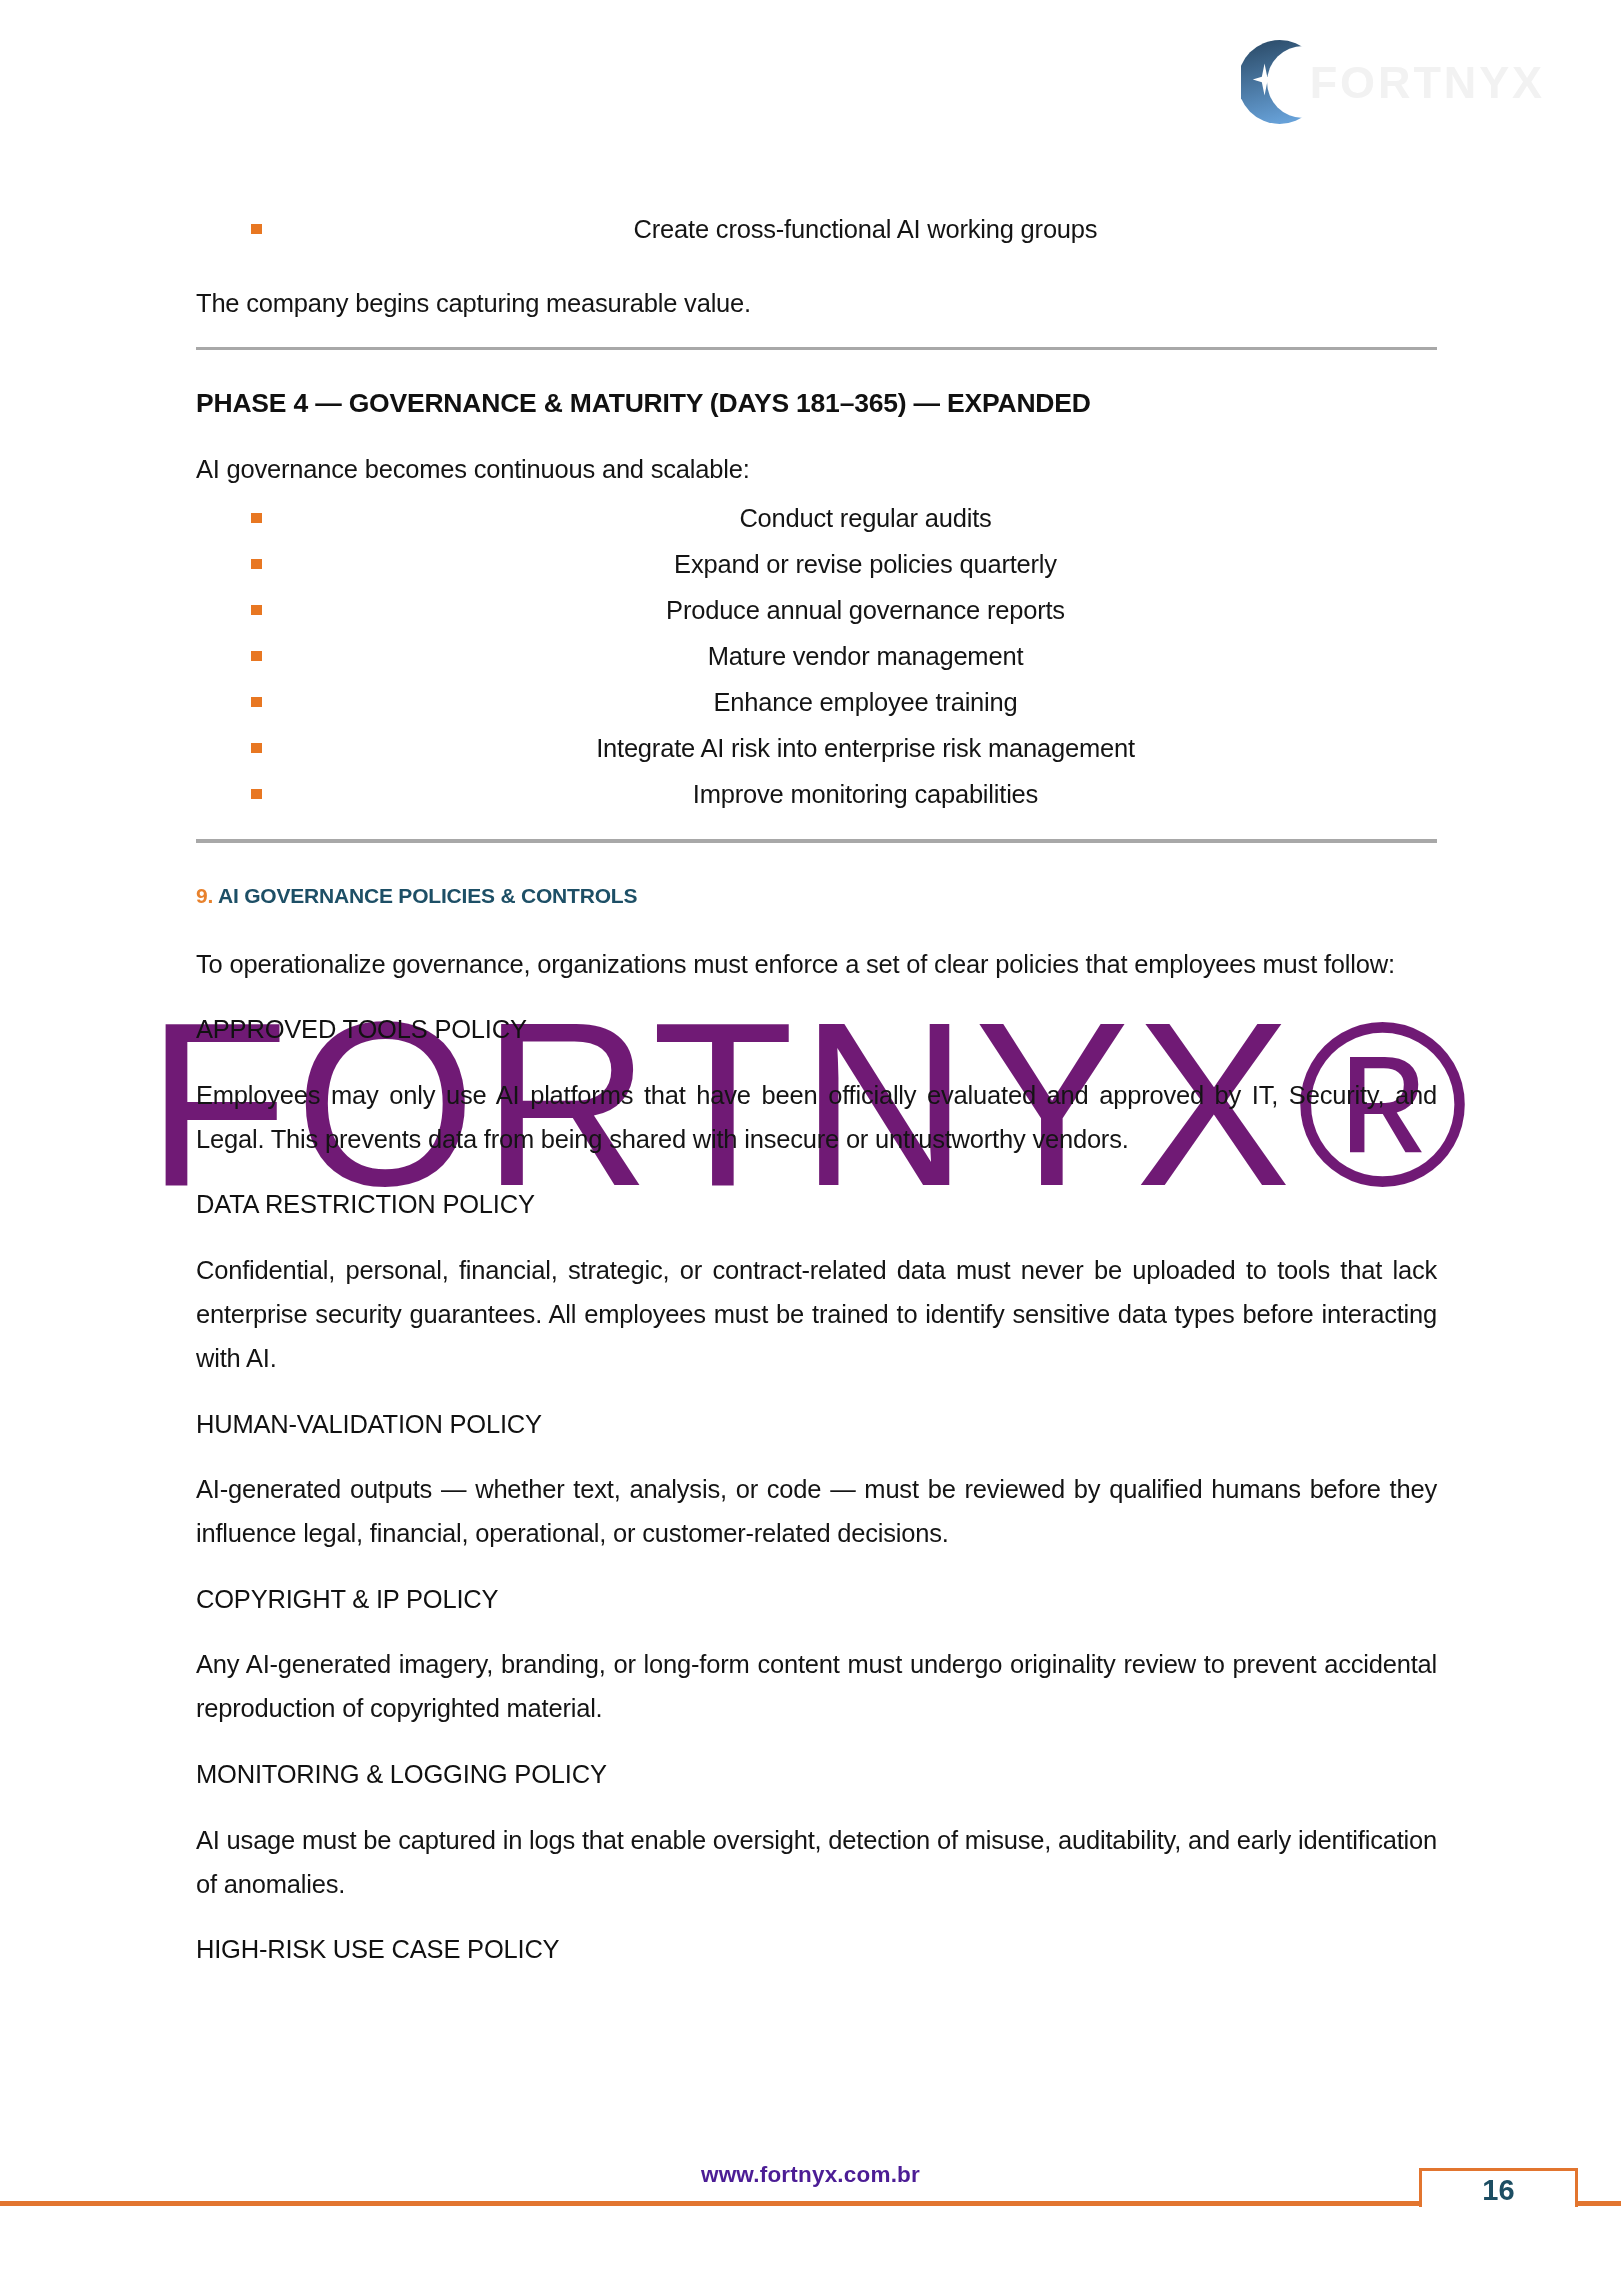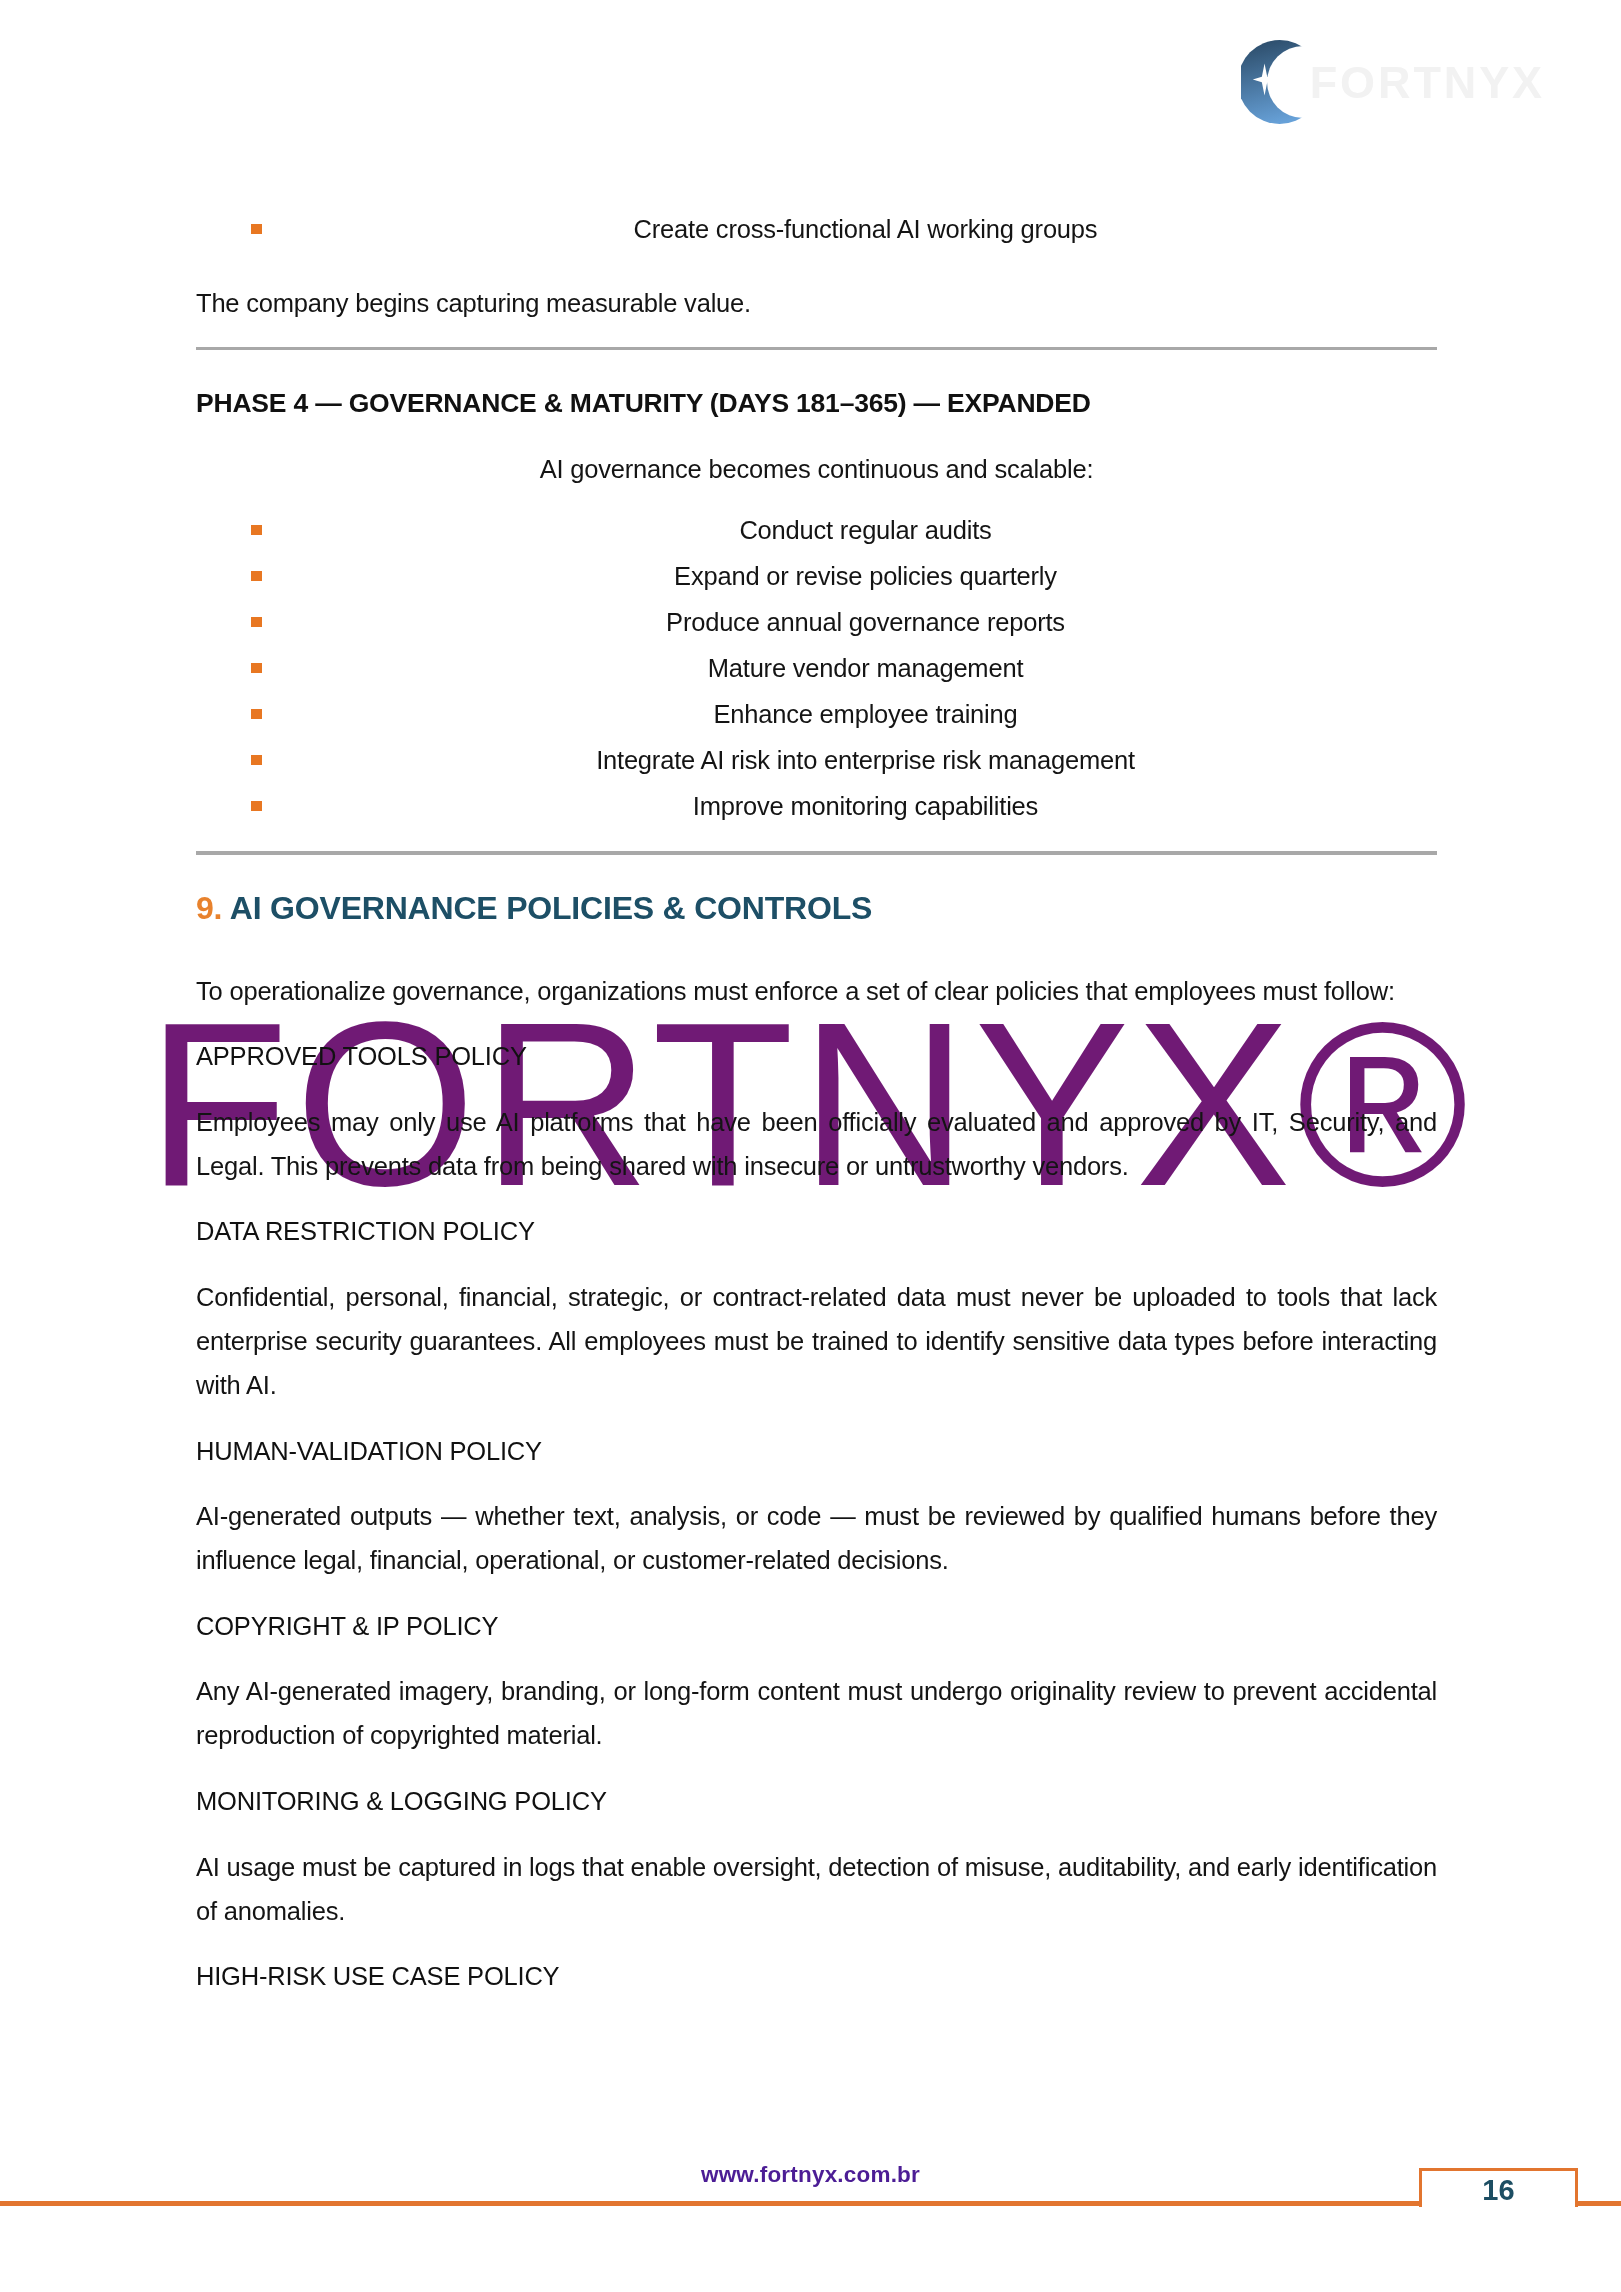--- a/index.html
+++ b/index.html
@@ -29,21 +29,21 @@
   }
 
   
   .content{
     position:absolute;left:196px;right:184px;top:0;z-index:1;
     padding-top:206px;
     font-size:25.5px;letter-spacing:-0.2px;
   }
   .content p{margin:0 0 21.6px 0;line-height:44px;text-align:justify;}
   .content p.single{text-align:left;}
-  .content p.mb-sm{margin-bottom:16px;text-align:center;}
+  .content p.mb-sm{margin-bottom:4px;}
 
   ul.bullets{list-style:none;margin:0 0 21.6px 0;padding:0;}
   ul.bullets.first{margin-bottom:29px;}
   ul.bullets li{
     position:relative;padding-left:98px;line-height:46px;text-align:center;
   }
   ul.bullets li::before{
     content:"";position:absolute;left:55px;top:17.6px;width:10.8px;height:10.8px;
     background:#E87722;
   }
@@ -51,21 +51,21 @@
   hr.rule{
     border:none;height:3.9px;background:#a8a8a8;
     margin:15.7px 0 31px 0;
   }
 
   .phase-heading{
     font-weight:bold;font-size:26.5px;line-height:44px;margin:0 0 21.6px 0;
     color:#111;letter-spacing:-0.2px;
   }
   .sec-heading{
-    font-weight:bold;font-size:32px;line-height:44px;margin:0 0 39px 0;
+    font-weight:bold;font-size:21px;line-height:44px;margin:0 0 24px 0;
     letter-spacing:-0.2px;
   }
   .sec-heading .num{color:#E8822D;}
   .sec-heading .ttl{color:#1D4F66;}
 
   .policy-title{
     font-weight:normal;font-size:25.5px;line-height:44px;margin:0 0 21.6px 0;color:#111;
   }
 
   

